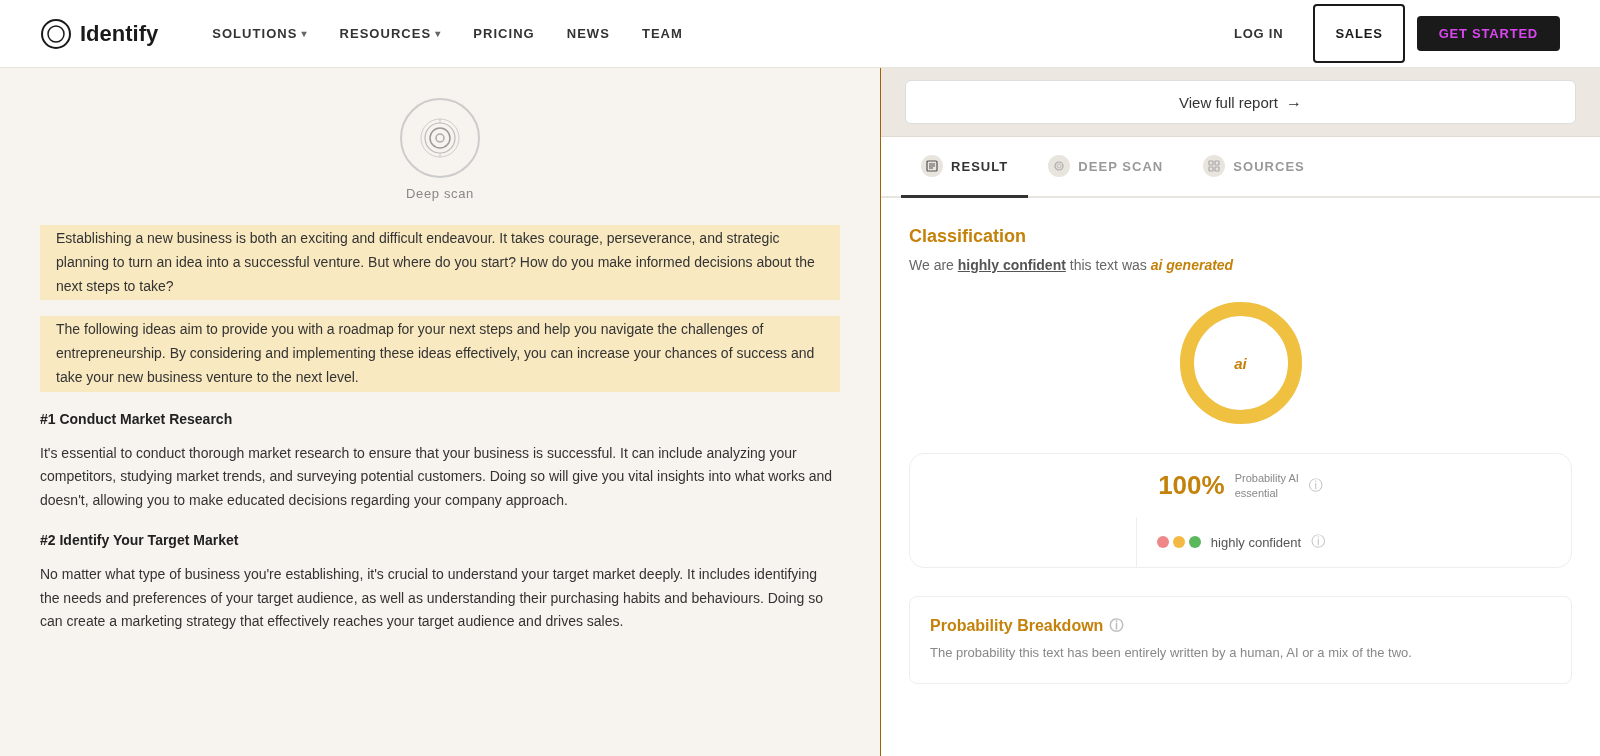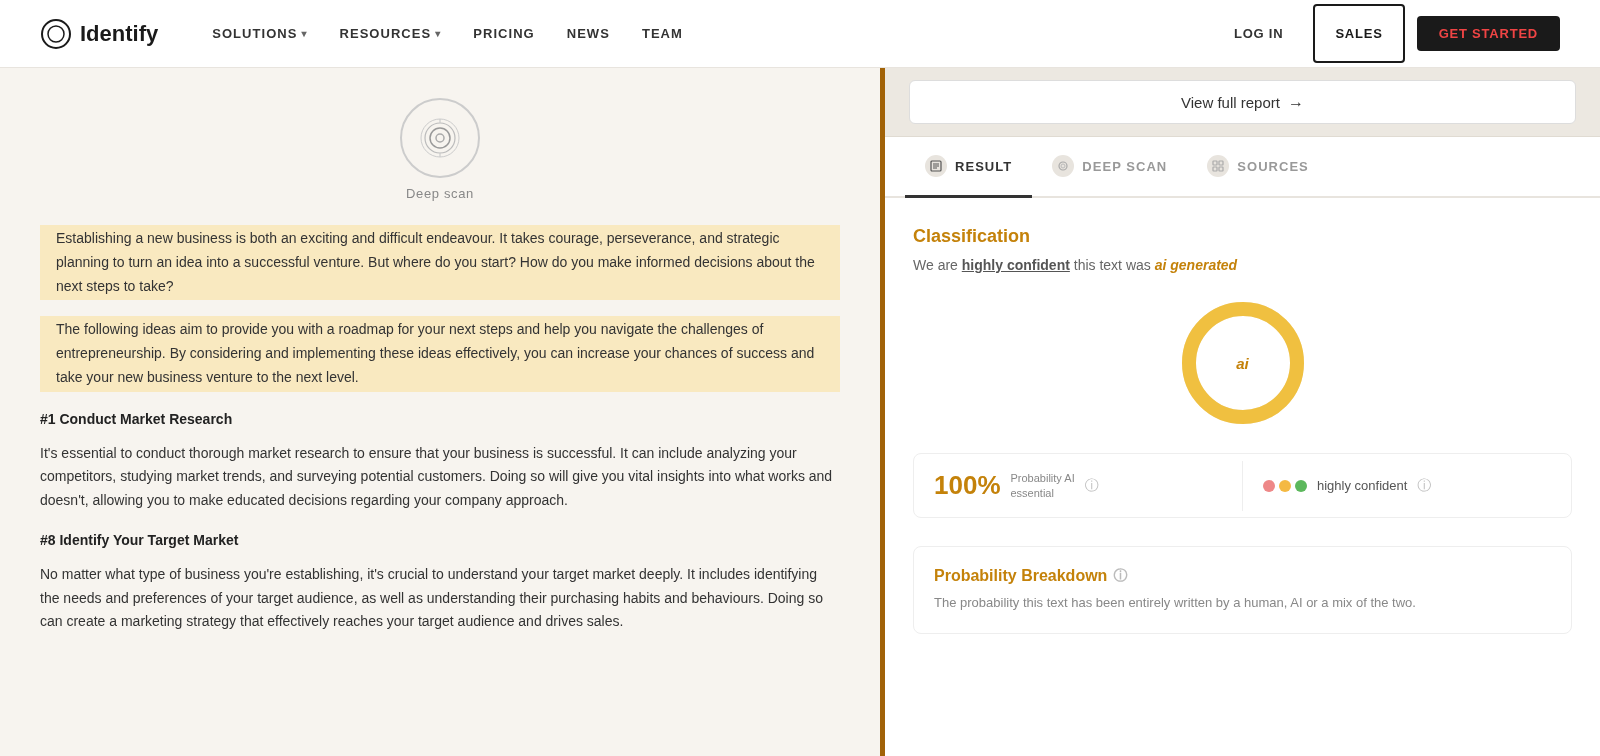--- a/index.html
+++ b/index.html
@@ -85,21 +85,21 @@
       border: 2px solid #1a1a1a;
       border-radius: 4px;
       cursor: pointer;
     }
     .btn-get-started {
       padding: 10px 22px;
       font-size: 13px;
       font-weight: 700;
       letter-spacing: 0.06em;
       text-transform: uppercase;
-      color: #ef4444;
+      color: #d946ef;
       background: #1a1a1a;
       border: none;
       border-radius: 4px;
       cursor: pointer;
     }
 
     
     .main-layout {
       display: flex;
       height: calc(756px - 68px);
@@ -152,21 +152,21 @@
       font-weight: 600;
       color: #222;
       margin-bottom: 10px;
       margin-top: 4px;
     }
 
     
     .right-panel {
       flex: 1;
       background: #ef4444;
-      border-left: 5px solid #a16207;
+      border-left: 1px solid #a16207;
       display: flex;
       flex-direction: column;
       overflow: hidden;
     }
 
     
     .view-full-report-bar {
       background: #ece8e1;
       border-bottom: 1px solid #e0dbd2;
       padding: 12px 24px;
@@ -289,22 +289,23 @@
       font-style: italic;
     }
 
     
     .stats-row {
       display: flex;
       align-items: center;
       gap: 0;
       margin-top: 12px;
       border: 1px solid #eee;
-      border-radius: 8px;
+      border-radius: 15px;
       overflow: hidden;
+      flex-direction: column;
     }
     .stat-item {
       flex: 1;
       padding: 16px 20px;
       display: flex;
       align-items: center;
       gap: 10px;
     }
     .stat-item + .stat-item {
       border-left: 1px solid #eee;
@@ -420,21 +421,21 @@
 
     <div class="content-text">
 
       <p class="content-para highlighted">Establishing a new business is both an exciting and difficult endeavour. It takes courage, perseverance, and strategic planning to turn an idea into a successful venture. But where do you start? How do you make informed decisions about the next steps to take?</p>
 
       <p class="content-para highlighted">The following ideas aim to provide you with a roadmap for your next steps and help you navigate the challenges of entrepreneurship. By considering and implementing these ideas effectively, you can increase your chances of success and take your new business venture to the next level.</p>
 
       <p class="section-heading">#1 Conduct Market Research</p>
       <p class="content-para">It's essential to conduct thorough market research to ensure that your business is successful. It can include analyzing your competitors, studying market trends, and surveying potential customers. Doing so will give you vital insights into what works and doesn't, allowing you to make educated decisions regarding your company approach.</p>
 
-      <p class="section-heading">#8 Identify Your Target Market</p>
+      <p class="section-heading">#2 Identify Your Target Market</p>
       <p class="content-para">No matter what type of business you're establishing, it's crucial to understand your target market deeply. It includes identifying the needs and preferences of your target audience, as well as understanding their purchasing habits and behaviours. Doing so can create a marketing strategy that effectively reaches your target audience and drives sales.</p>
     </div>
   </div>
 
   <div class="right-panel">
 
     <div class="view-full-report-bar">
       <button class="view-full-report-btn">
         <span>View full report</span>
         <span class="arrow-icon">→</span>

